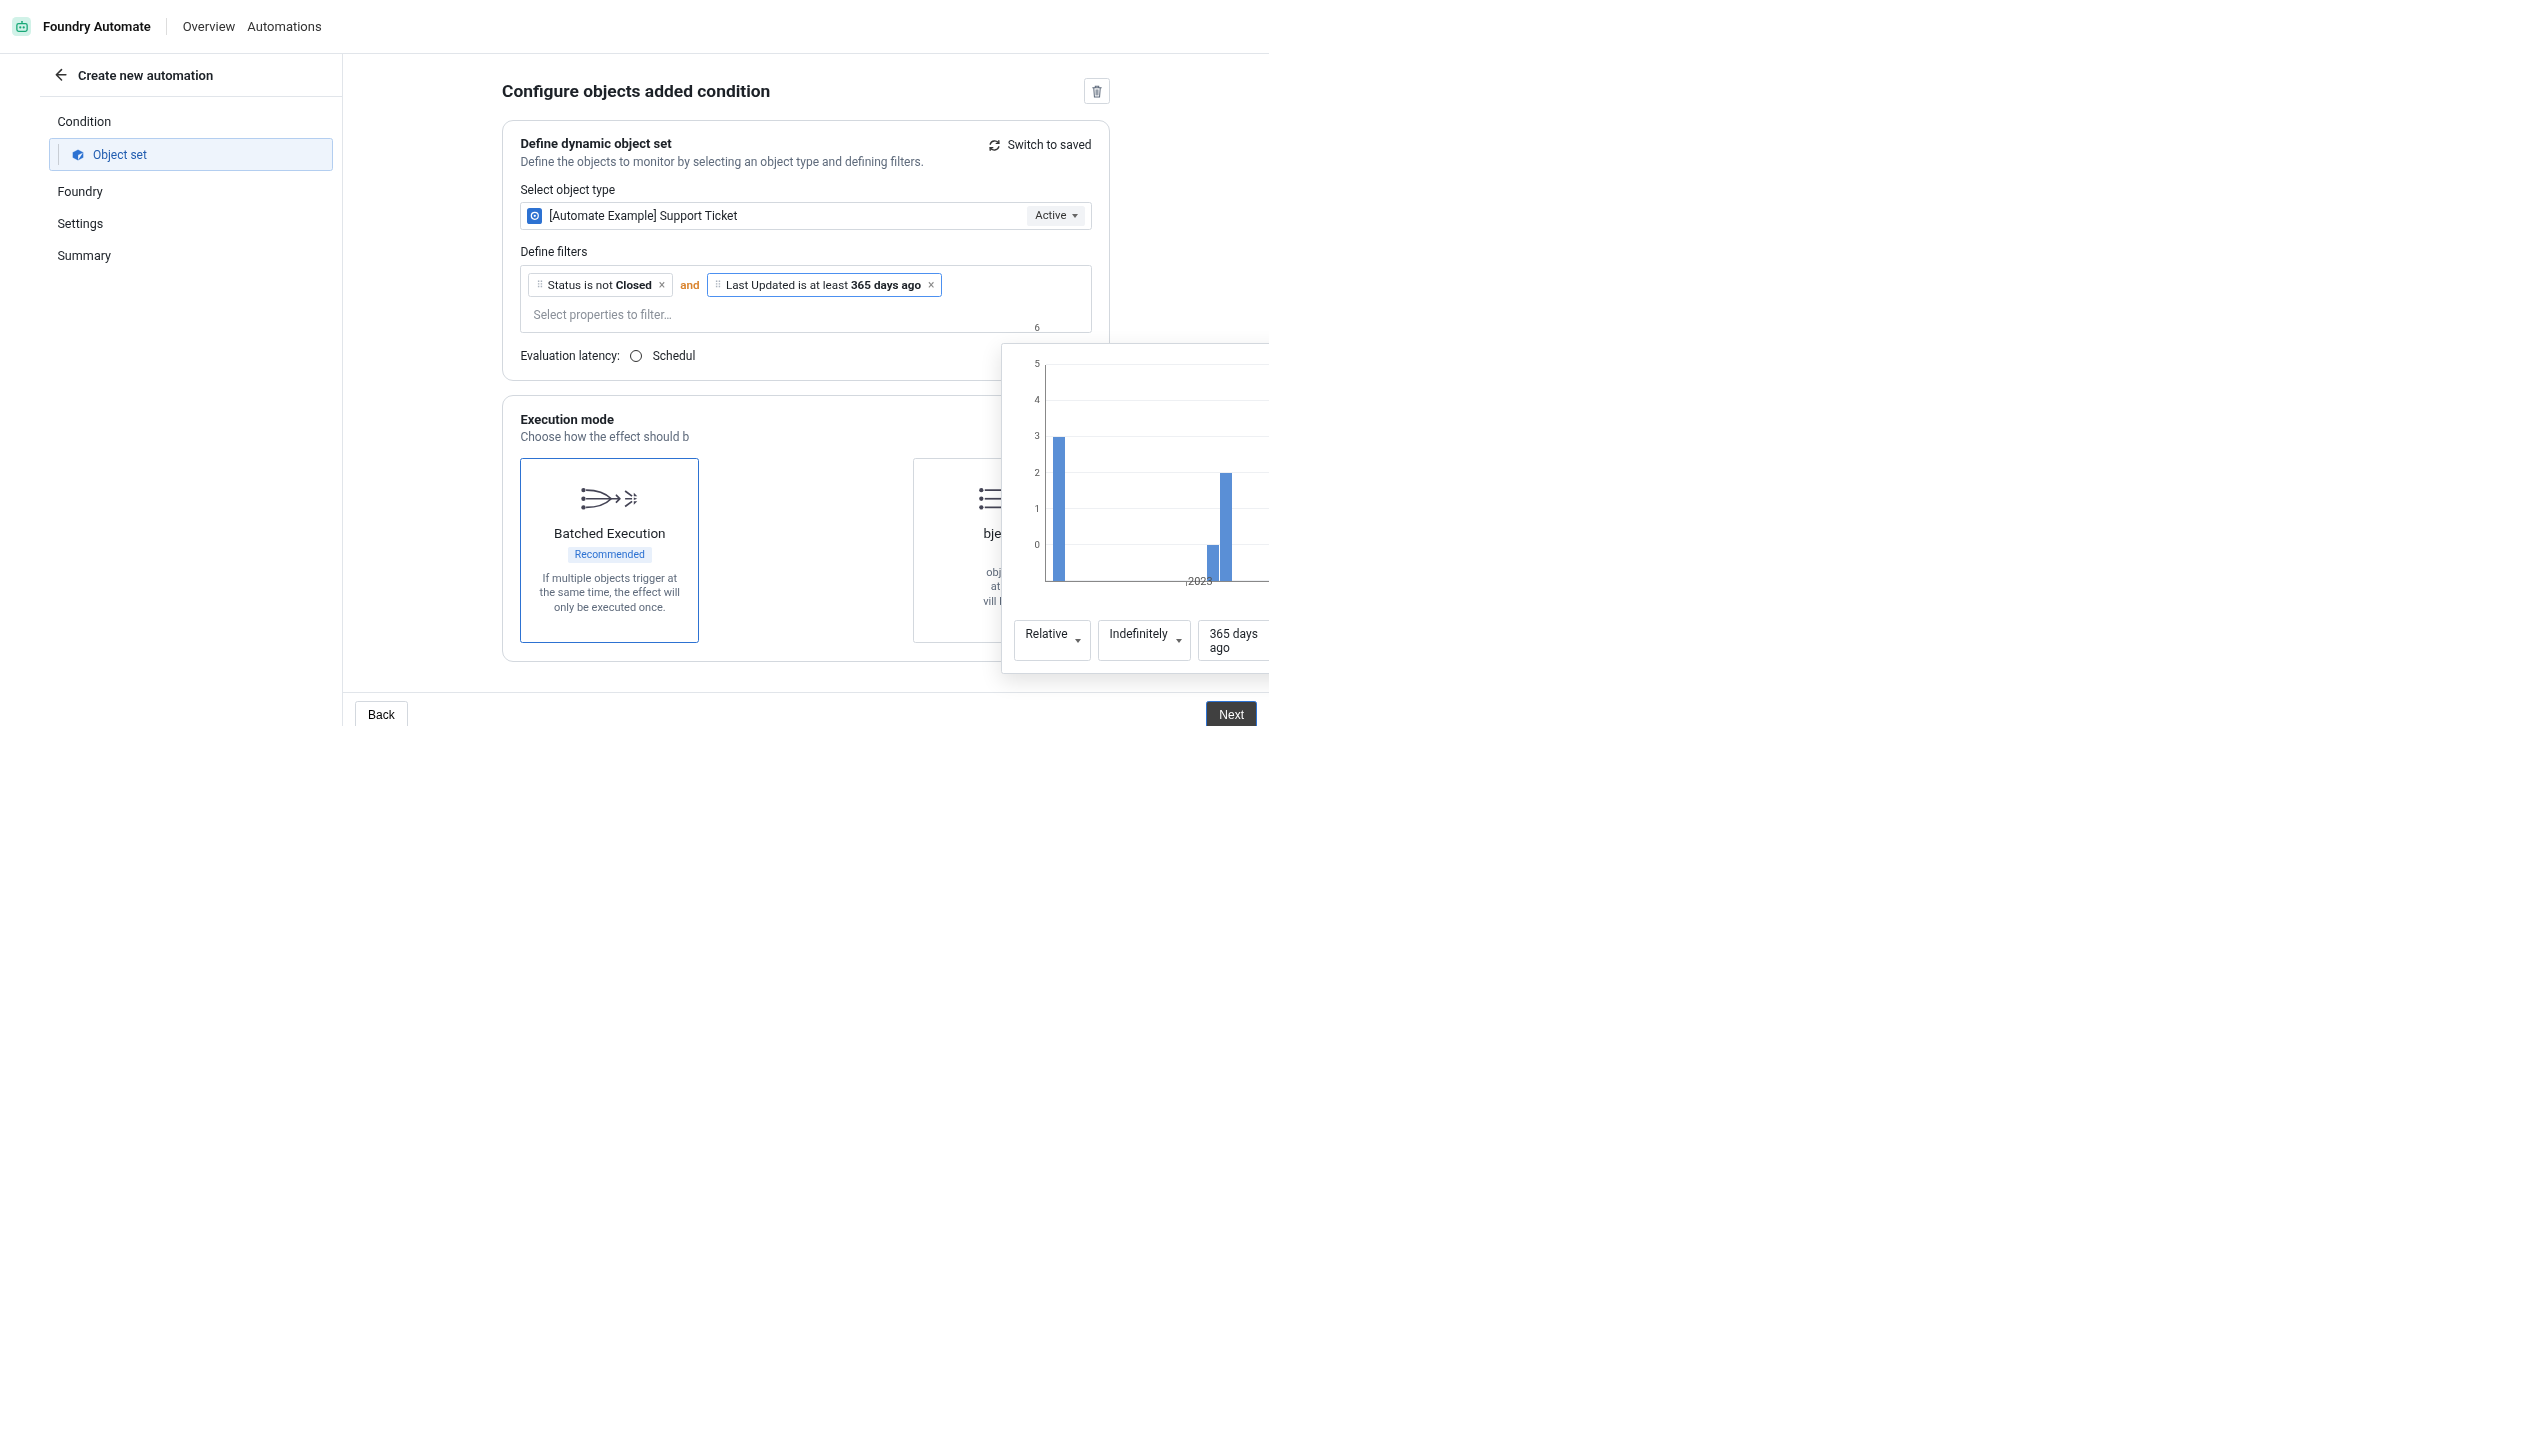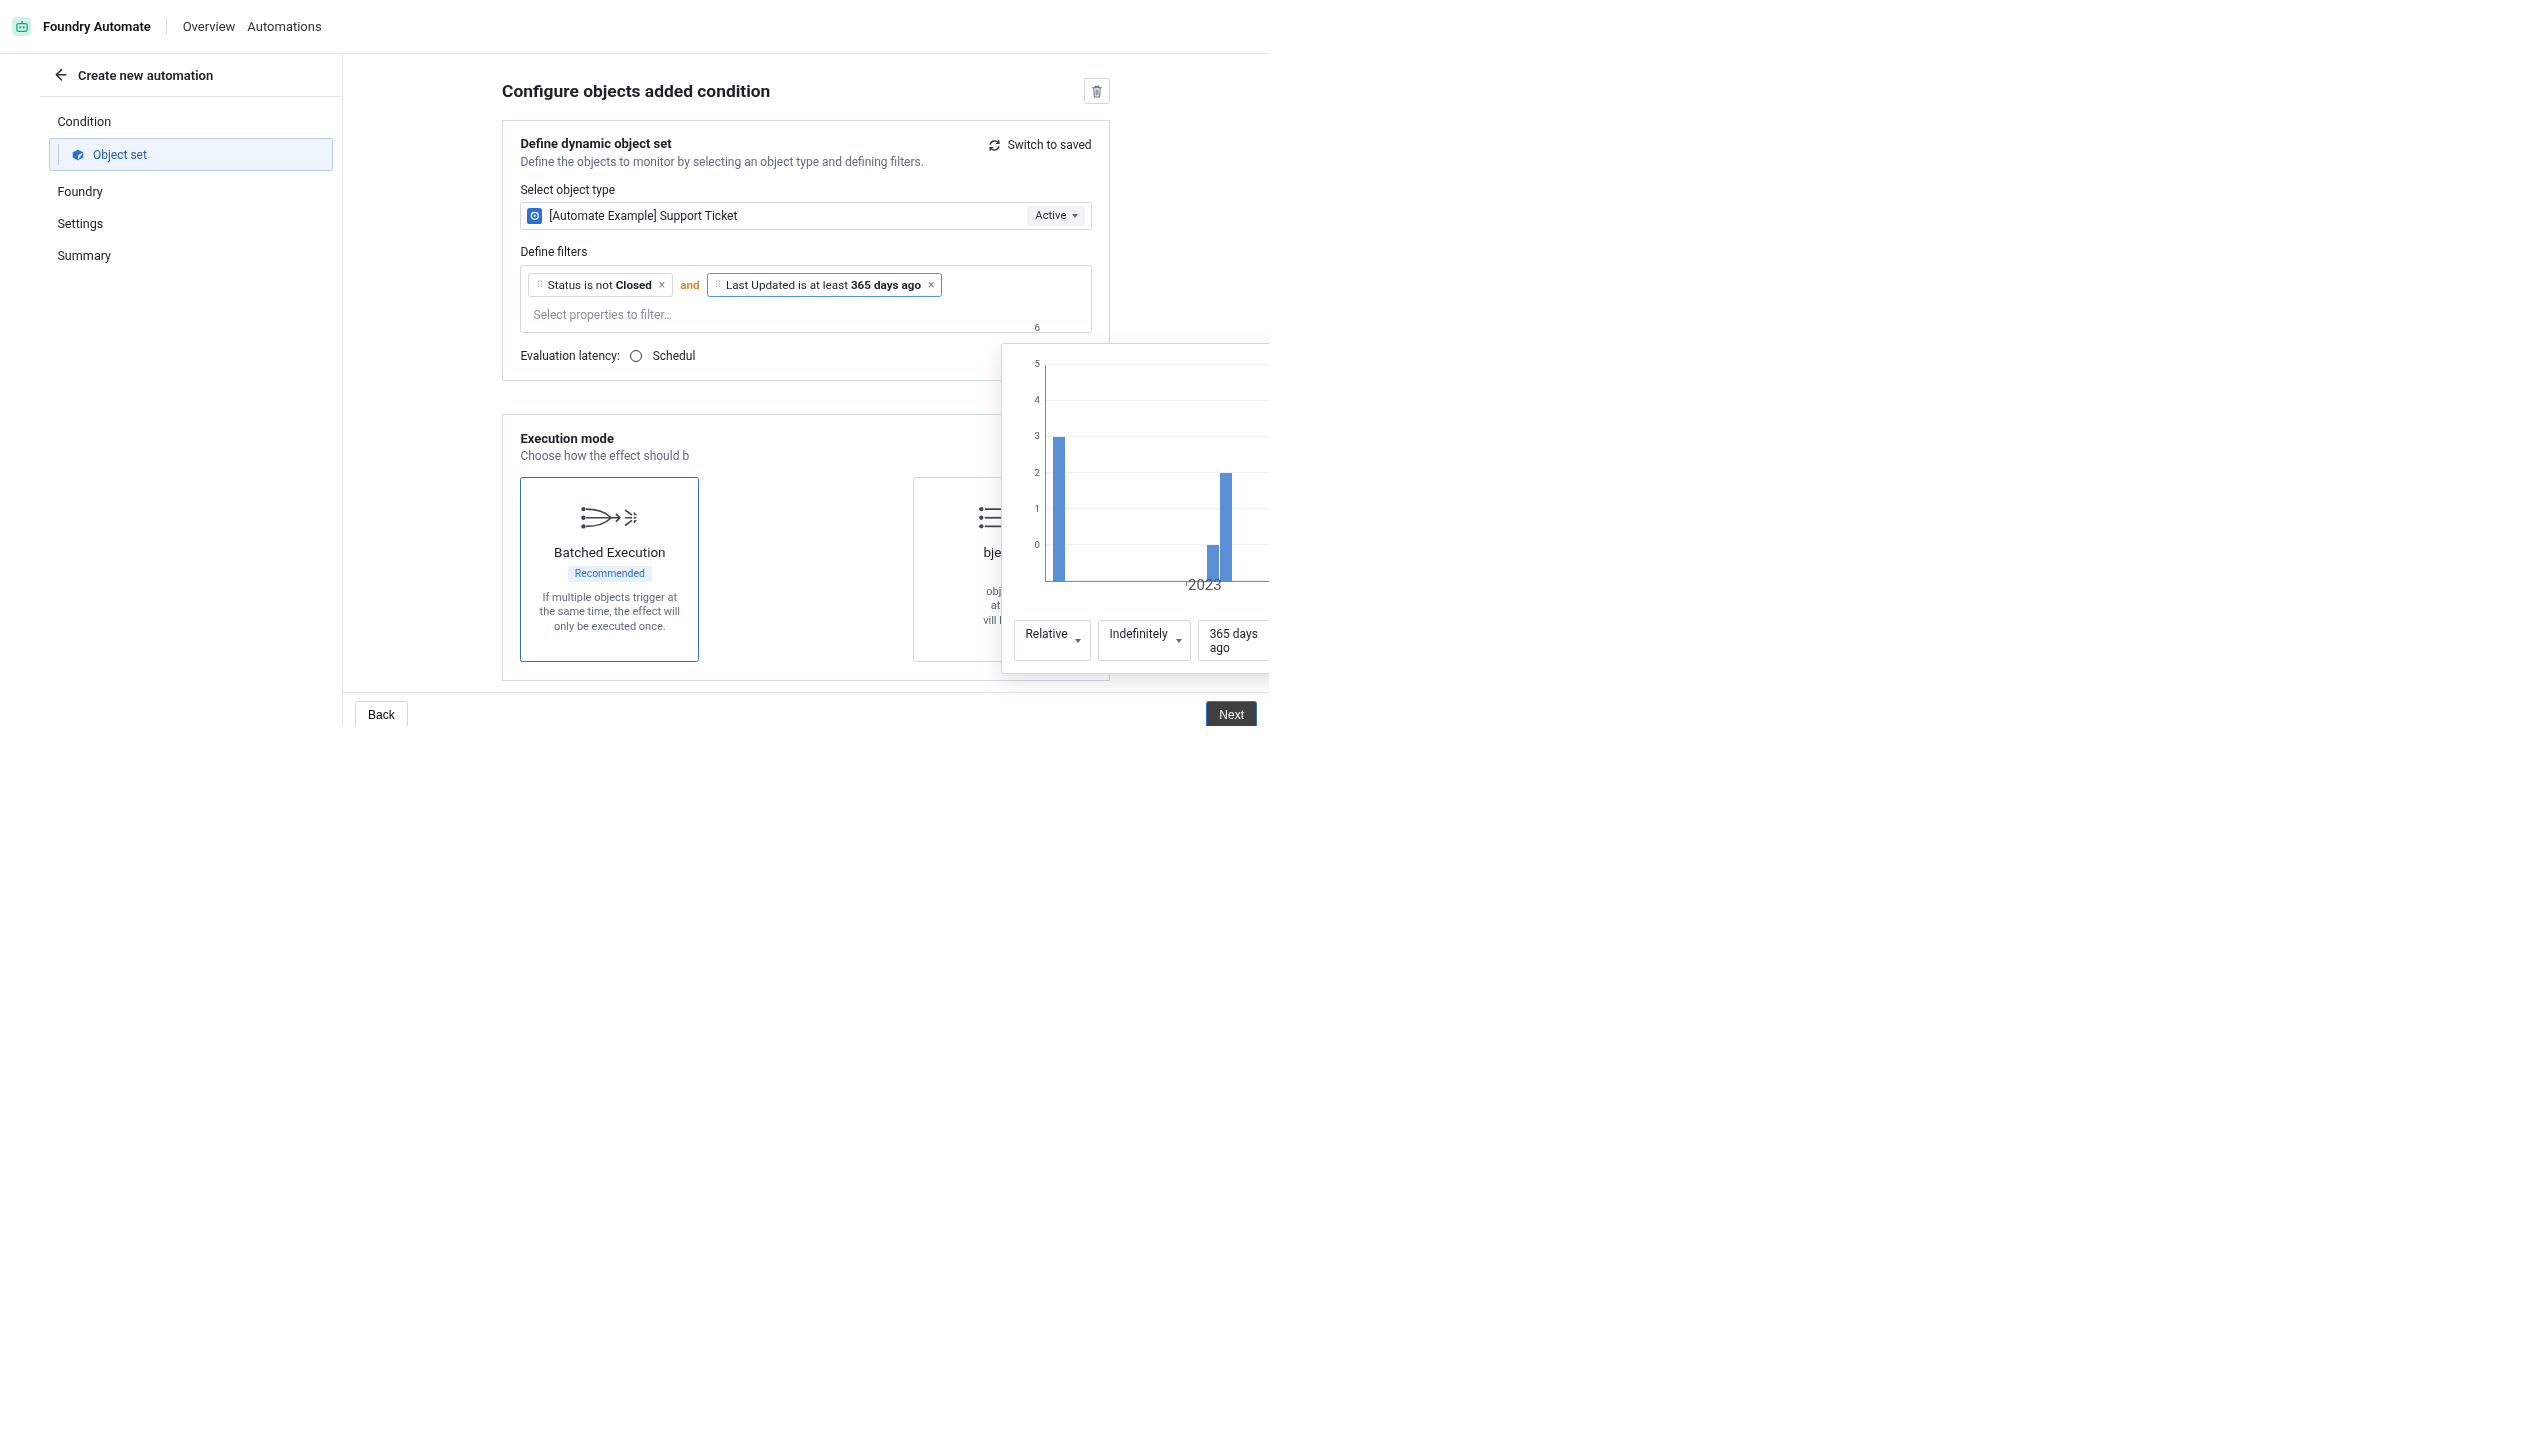--- a/index.html
+++ b/index.html
@@ -26,21 +26,21 @@
   .side-sub::before { content: ""; position: absolute; left: 8.7px; top: 5.2px; bottom: 5.2px; border-left: 0.9px solid #c8cdd4; }
   
   .main-col { flex: 1; display: flex; flex-direction: column; position: relative; }
   .main-scroll { flex: 1; overflow: auto; padding: 24px 0 26px 0; display: flex; justify-content: center; }
   .content-wrap { width: 608px; }
   
   .page-title-row { display: flex; align-items: center; justify-content: space-between; margin-bottom: 15.6px; }
   .page-title { font-size: 17.4px; font-weight: 700; }
   .trash-btn { width: 26px; height: 26px; border: 0.9px solid #d3d8de; border-radius: 2.6px; display: flex; align-items: center; justify-content: center; background: #fff; cursor: pointer; color: #5f6b7c; }
   
-  .panel { border: 0.9px solid #d3d8de; border-radius: 1px; padding: 15.6px 17.4px 17.4px 17.4px; margin-bottom: 33px; }
+  .panel { border: 0.9px solid #d3d8de; border-radius: 11px; padding: 15.6px 17.4px 17.4px 17.4px; margin-bottom: 14px; }
   .panel-head-row { display: flex; justify-content: space-between; align-items: center; }
   .panel-head { font-weight: 700; font-size: 13px; margin-bottom: 3.5px; }
   .panel-desc { color: #5f6b7c; font-size: 12px; margin-bottom: 14px; }
   .switch-saved { display: flex; align-items: center; gap: 7px; color: #1c2127; font-size: 12px; cursor: pointer; }
   
   .field-label { font-size: 12px; color: #1c2127; margin-bottom: 5.2px; }
   .obj-type-select { border: 0.9px solid #d3d8de; border-radius: 2.6px; height: 28px; display: flex; align-items: center; padding: 0 5.2px; gap: 7px; margin-bottom: 15.6px; cursor: pointer; }
   .obj-type-icon { width: 15.6px; height: 15.6px; background: #2d72d2; border-radius: 2.6px; display: flex; align-items: center; justify-content: center; color: #fff; font-size: 9.6px; }
   .obj-type-name { flex: 1; font-size: 12px; }
   .status-pill { background: #f1f3f6; border-radius: 2.6px; padding: 3.5px 19px 3.5px 8.7px; font-size: 11.3px; color: #333; position: relative; }
@@ -67,21 +67,21 @@
   .mode-card .card-desc { font-size: 11px; color: #5f6b7c; line-height: 1.35; }
   
   
   .popover { position: absolute; top: 289px; left: 658px; width: 305px; background: #fff; border: 0.9px solid #d3d8de; border-radius: 2.6px; box-shadow: 0 7px 21px rgba(0,0,0,0.12); padding: 14px 12px 12px 12px; }
   .chart-area { position: relative; height: 252px; margin-bottom: 10.4px; }
   .chart-yaxis { position: absolute; left: 12px; top: 7px; bottom: 28px; width: 15.6px; }
   .chart-plot { position: absolute; left: 31px; right: 5.2px; top: 7px; bottom: 28px; border-left: 0.9px solid #888; border-bottom: 0.9px solid #888; }
   .gridline { position: absolute; left: 0; right: 0; border-top: 0.9px solid #eef0f3; }
   .ytick { position: absolute; right: 1.7px; font-size: 9.6px; color: #555; transform: translateY(-50%); }
   .bar { position: absolute; bottom: 0; background: #5a8fd6; width: 12px; }
-  .xaxis-label { position: absolute; left: 31px; bottom: 16px; font-size: 15px; color: #555; }
+  .xaxis-label { position: absolute; left: 31px; bottom: 22px; font-size: 11px; color: #555; }
   .xaxis-tick { position: absolute; bottom: 24px; width: 0.9px; height: 5.2px; background: #888; }
   .pop-controls { display: flex; gap: 7px; border-radius: 13px; }
   .sel-btn { border: 0.9px solid #d3d8de; border-radius: 2.6px; padding: 5.2px 22.6px 5.2px 10.4px; font-size: 12px; color: #1c2127; position: relative; cursor: pointer; background: #fff; }
   .sel-btn::after { content: ""; position: absolute; right: 8.7px; top: 50%; width: 0; height: 0; border-left: 3.5px solid transparent; border-right: 3.5px solid transparent; border-top: 4.3px solid #666; transform: translateY(-50%); }
   
   
   .footer-bar { height: 45px; border-top: 0.9px solid #e1e5ea; display: flex; align-items: center; justify-content: space-between; padding: 0 12px; }
   .btn { border: 0.9px solid #d3d8de; background: #fff; padding: 6px 12px; border-radius: 2.6px; cursor: pointer; font-size: 12px; }
   .btn-primary { background: #404040; color: #fff; border-color: #2d72d2; }
 </style>

